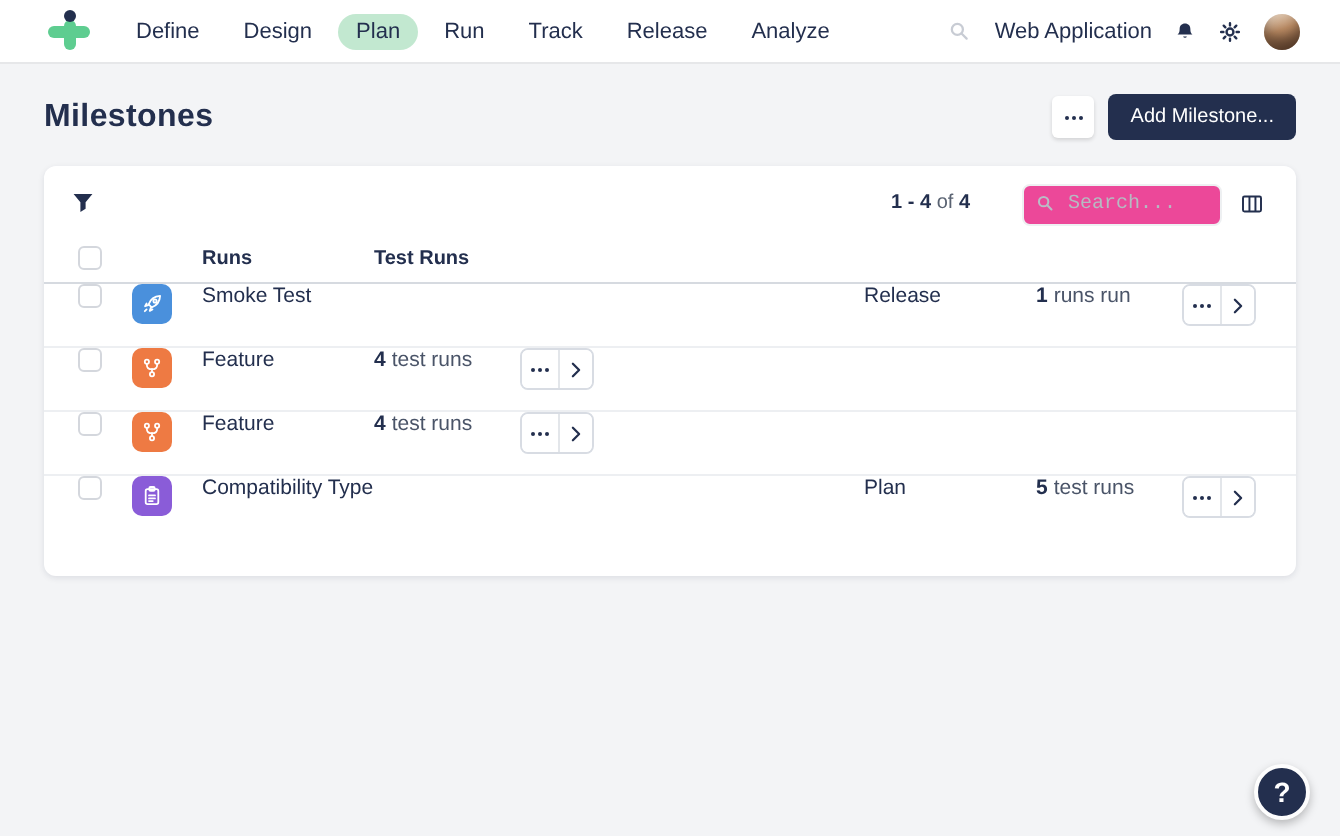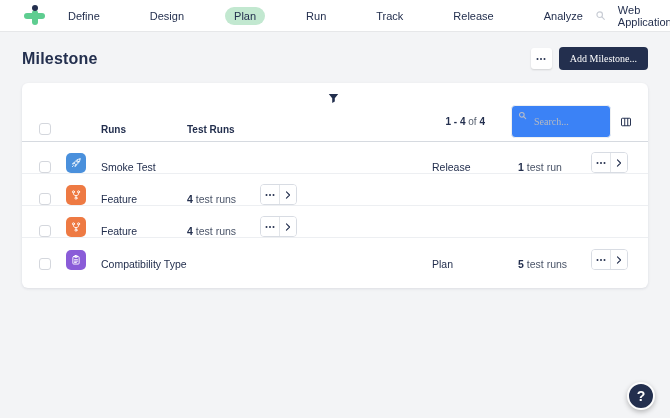--- a/index.html
+++ b/index.html
@@ -15,21 +15,21 @@
   
   .topbar {
     height:31px; background:#fff; display:flex; align-items:center;
     padding:0 20px 0 24px; box-shadow:0 1px 0 rgba(0,0,0,.05);
   }
   .logo { position:relative; width:21px; height:22px; margin-right:12px; flex:0 0 auto; cursor:pointer; }
   .logo .h-bar { position:absolute; left:0; top:8px; width:21px; height:6px; border-radius:3px; background:var(--logo-green,#5ecd90); }
   .logo .v-bar { position:absolute; left:7.5px; top:5px; width:6px; height:15px; border-radius:3px; background:var(--logo-green,#5ecd90); }
   .logo .dot  { position:absolute; left:7.5px; top:0; width:6px; height:6px; border-radius:50%; background:var(--navy,#232f4e); }
 
-  .nav { display:flex; align-items:center;gap:28px; }
+  .nav { display:flex; align-items:center; }
   .nav-item { font-size:11px; color:var(--navy,#232f4e); padding:3px 9px; margin:0 2px; border-radius:10px; cursor:pointer; white-space:nowrap; }
   .nav-item.active { background:var(--pill-green,#c2e8d0); }
 
   .topbar-right { margin-left:auto; display:flex; align-items:center; gap:11px; }
   .project-name { font-size:11px; }
   .icon-btn { display:flex; align-items:center; justify-content:center; cursor:pointer; background:none; border:none; }
   .avatar {
     width:18px; height:18px; border-radius:50%; cursor:pointer;
     background:linear-gradient(160deg,#e8d9c8 0%, #b98a63 45%, #6b4a33 100%);
     box-shadow:inset 0 -6px 6px rgba(40,25,15,.45);
@@ -41,40 +41,40 @@
   .page-title { font-size:16px; font-weight:700; letter-spacing:.2px; }
   .page-actions { margin-left:auto; display:flex; align-items:center; gap:7px; }
   .more-btn {
     width:21px; height:21px; background:#fff; border:none; border-radius:3px;
     box-shadow:0 1px 2px rgba(0,0,0,.14); display:flex; align-items:center; justify-content:center; cursor:pointer;
   }
   .dots-icon { width:2px; height:2px; border-radius:50%; background:var(--navy,#232f4e);
     box-shadow:-3.5px 0 0 var(--navy,#232f4e), 3.5px 0 0 var(--navy,#232f4e); display:inline-block; }
   .add-btn {
     background:var(--navy,#232f4e); color:#fff; border:none; border-radius:4px;
-    font-size:10px; padding:6px 11px; font-family:Liberation Serif, serif; cursor:pointer; white-space:nowrap;
+    font-size:10px; padding:6px 11px; font-family:Liberation Sans, sans-serif; cursor:pointer; white-space:nowrap;
   }
 
   
   .card { margin-top:13px; background:#fff; border-radius:6px; box-shadow:0 1px 3px rgba(23,32,61,.10); padding-bottom:18px; }
-  .card-toolbar { display:flex; align-items:center; padding:9px 16px 6px 13px; height:34px;flex-direction:column; }
+  .card-toolbar { display:flex; align-items:center; padding:9px 16px 6px 13px; height:34px; }
   .toolbar-right { margin-left:auto; display:flex; align-items:center; }
   .pagination { font-size:10px; color:#5a6372; margin-right:26px; white-space:nowrap; }
   .pagination b { color:var(--navy,#232f4e); font-weight:700; }
   .search-box { position:relative; margin-right:9px; }
   .search-box input {
-    width:100px; height:33px; background:#3b82f6; border:1px solid #eef0f2; border-radius:4px;
-    padding:0 6px 0 22px; font-size:10px; color:var(--navy,#232f4e); font-family:Liberation Serif, serif; outline:none;
+    width:100px; height:21px; background:#ec4899; border:1px solid #eef0f2; border-radius:4px;
+    padding:0 6px 0 22px; font-size:10px; color:var(--navy,#232f4e); font-family:Liberation Mono, monospace; outline:none;
   }
   .search-box input::placeholder { color:#b6bac2; }
   .search-box .mag { position:absolute; left:6px; top:5px; pointer-events:none; }
 
   
   .thead { display:flex; align-items:center; height:25px; border-bottom:1px solid #d6dae0; font-size:10px; font-weight:700; }
-  .trow  { display:flex; align-items:flex-end; height:32px; border-bottom:1px solid #edeff2; font-size:10.5px; }
+  .trow  { display:flex; align-items:flex-start; height:32px; border-bottom:1px solid #edeff2; font-size:10.5px; }
   .trow:last-child { border-bottom:none; }
 
   .col-check { width:44px; padding-left:17px; display:flex; align-items:center; }
   .checkbox { width:12px; height:12px; border:1px solid #d4d7dd; border-radius:3px; background:#fff; cursor:pointer; }
   .col-icon { width:35px; display:flex; align-items:center; }
   .row-icon { width:20px; height:20px; border-radius:5px; display:flex; align-items:center; justify-content:center; }
   .col-name { width:329px; flex:1 1 auto; cursor:pointer; }
   .col-type { width:86px; flex:0 0 auto; }
   .col-runs { width:73px; flex:0 0 auto; white-space:nowrap; }
   .runs-num { font-weight:700; }
@@ -128,21 +128,21 @@
         <circle cx="8" cy="8" r="2.3"></circle>
         <path d="M8 2.1v1.5M8 12.4v1.5M2.1 8h1.5M12.4 8h1.5M3.8 3.8l1.1 1.1M11.1 11.1l1.1 1.1M12.2 3.8l-1.1 1.1M4.9 11.1l-1.1 1.1"></path>
       </svg>
     </button>
     <div class="avatar"></div>
   </div>
 </header>
 
 <main class="page">
   <div class="page-head">
-    <h1 class="page-title">Milestone</h1>
+    <h1 class="page-title">Milestones</h1>
     <div class="page-actions">
       <button class="more-btn">
         <span class="dots-icon"></span>
       </button>
       <button class="add-btn">Add Milestone...</button>
     </div>
   </div>
 
   <section class="card">
     <div class="card-toolbar">
@@ -190,21 +190,21 @@
     <path d="M13.4 2.6c-4 .2-6.4 2.2-7.6 5.6l2 2c3.4-1.2 5.4-3.6 5.6-7.6z"></path>
     <circle cx="10" cy="6" r="1.1"></circle>
     <path d="M5.4 8.8l-2 .7 1-1.8"></path>
     <path d="M7.2 10.6l-.7 2 1.8-1"></path>
     <path d="M4.4 11.6l-1.2 1.2"></path>
   </svg>
               </span>
     </div>
     <div class="col-name">Smoke Test</div>
     <div class="col-type">Release</div>
-    <div class="col-runs"><span class="runs-num">1</span><span class="runs-label">test run</span></div>
+    <div class="col-runs"><span class="runs-num">1</span><span class="runs-label">runs run</span></div>
     <div class="col-actions">
       <span class="action-group">
         <button class="action-btn">
           <span class="dots-icon"></span>
         </button>
         <button class="action-btn">
           <svg width="10" height="10" viewBox="0 0 16 16" fill="none" stroke="#232f4e" stroke-width="1.8" stroke-linecap="round" stroke-linejoin="round">
             <path d="M5.5 3l5 5-5 5"></path>
           </svg>
         </button>

